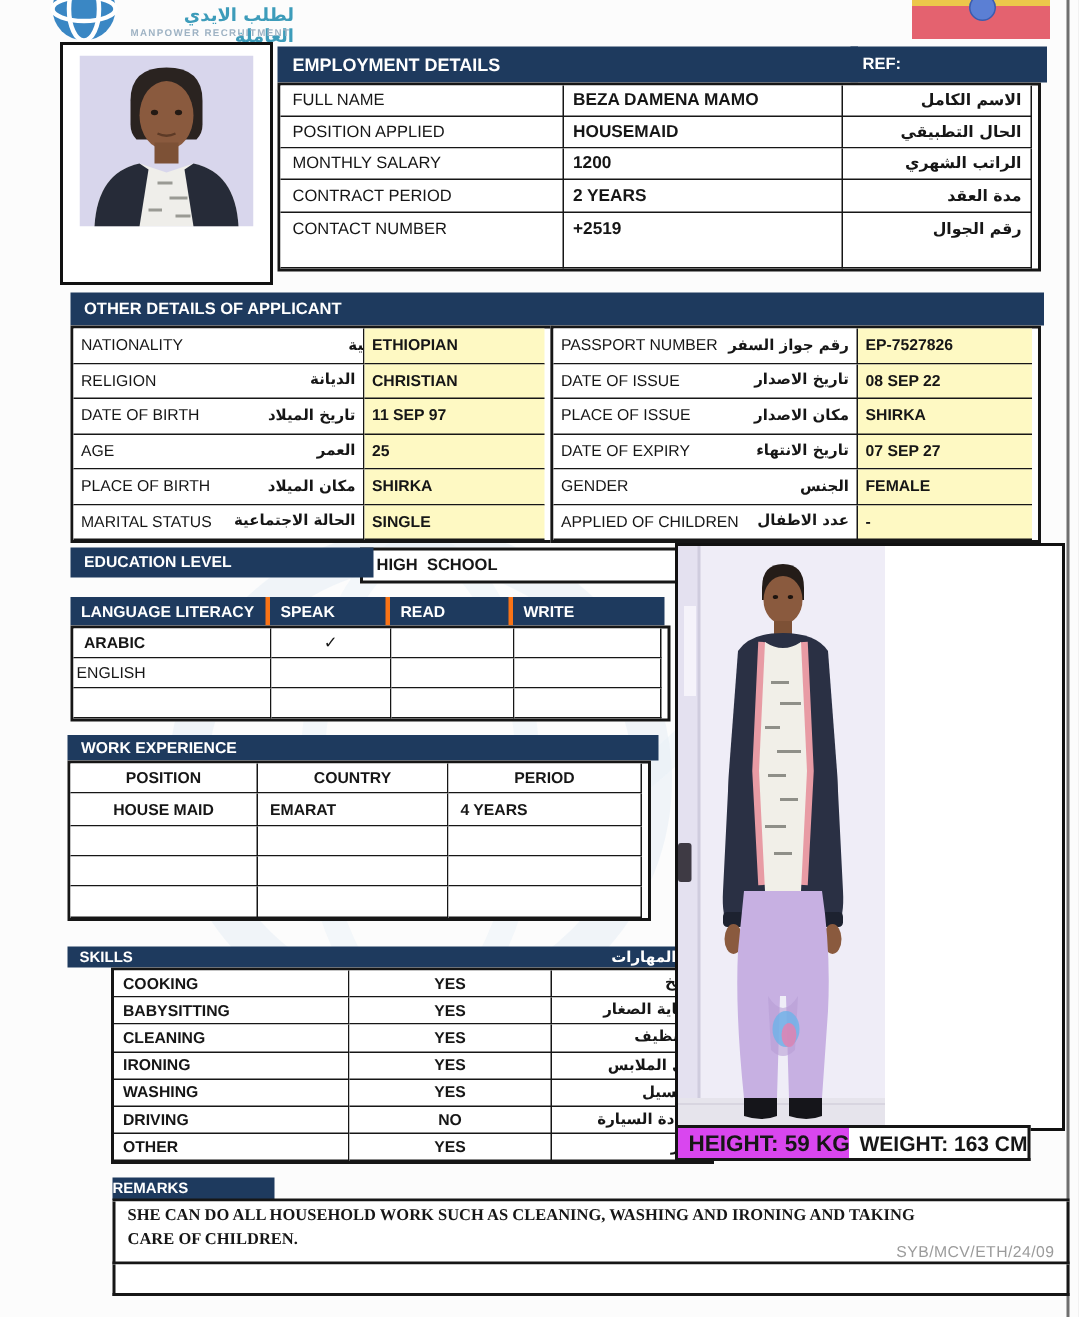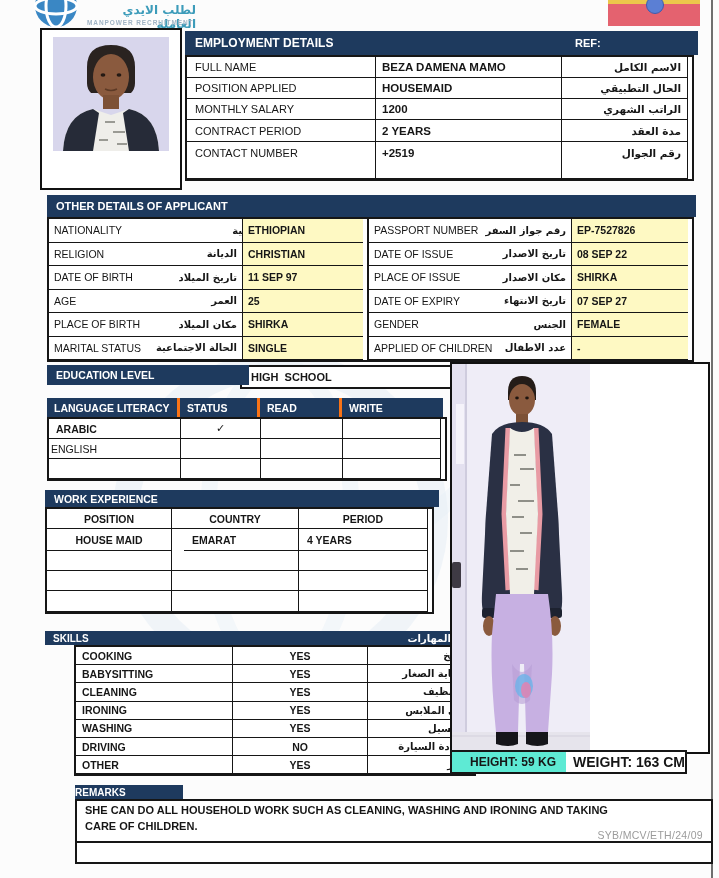--- a/index.html
+++ b/index.html
@@ -23,21 +23,21 @@
   .od-ar{direction:rtl;font-family:"DejaVu Sans",sans-serif;font-weight:700;font-size:10px;white-space:nowrap;}
   .clip-right{margin-right:-34px;}
   .od-val{font-weight:700;font-size:10.5px;padding-left:5px;display:flex;align-items:center;
           border-bottom:1px solid #161616;background:#fef9c3;overflow:hidden;}
   .hdr-cell{font-weight:700;font-size:10.5px;padding-left:7px;display:flex;align-items:center;
             border-right:3px solid #f97316;}
   .ctr{justify-content:center;padding-left:0;}
   .edu-val{white-space:pre;font-weight:600;font-size:11px;}
   .sk-ar{direction:rtl;font-family:"DejaVu Sans",sans-serif;font-weight:700;font-size:10px;padding-right:5px;justify-content:flex-start;}
   .wm{opacity:0.5;}
-  .remarks-text{font-size:11px;font-weight:700;line-height:1.45;}
+  .remarks-text{font-size:11px;font-weight:700;line-height:1.45;font-family:Liberation Serif, serif;}
   .code{position:absolute;right:8px;bottom:0px;color:#9b9b9b;font-size:10.5px;font-weight:400;letter-spacing:0.3px;}
 </style>
 </head>
 <body>
 
 <div class="page">
 
   <svg class="abs wm" style="left:50px;top:340px;" width="460" height="360" viewBox="0 0 460 360">
     <circle cx="230" cy="180" r="155" fill="none" stroke="#c8dcee" stroke-width="26" opacity="0.45"></circle>
     <ellipse cx="230" cy="180" rx="72" ry="155" fill="none" stroke="#cfe1f0" stroke-width="16" opacity="0.4"></ellipse>
@@ -190,21 +190,21 @@
 
   <div class="abs bar" style="left:240px;top:365px;width:201px;height:20px;border:2px solid #161616;background:#fff;padding-left:9px;">
     <span class="edu-val">HIGH  SCHOOL</span>
   </div>
   <div class="abs navy bar" style="left:47px;top:365px;width:193px;height:20px;font-size:10.5px;padding-left:9px;">
     <span>EDUCATION LEVEL</span>
   </div>
 
   <div class="abs navy" style="left:47px;top:398px;width:396px;height:19px;display:grid;grid-template-columns:133px 80px 82px 101px;">
     <div class="hdr-cell">LANGUAGE LITERACY</div>
-    <div class="hdr-cell">STATUS</div>
+    <div class="hdr-cell">SPEAK</div>
     <div class="hdr-cell">READ</div>
     <div class="hdr-cell" style="border-right:none;">WRITE</div>
   </div>
   <div class="abs grid" style="left:47px;top:417px;width:396px;grid-template-columns:132px 80px 82px 98px;grid-template-rows:repeat(3,20px);">
     <div class="cell lbl" style="font-size:10.5px;font-weight:600;padding-left:7px;">ARABIC</div>
     <div class="cell ctr" style="font-size:11px;">✓</div>
     <div class="cell"></div>
     <div class="cell"></div>
 
     <div class="cell lbl" style="font-size:10.5px;font-weight:400;padding-left:2px;">ENGLISH</div>
@@ -220,21 +220,21 @@
 
   <div class="abs navy bar" style="left:45px;top:490px;width:385px;height:17px;font-size:10.5px;padding-left:9px;">
     <span>WORK EXPERIENCE</span>
   </div>
   <div class="abs grid" style="left:45px;top:507px;width:385px;grid-template-columns:125px 127px 129px;grid-template-rows:20px 22px 20px 20px 21px;">
     <div class="cell ctr" style="font-weight:600;font-size:10.5px;">POSITION</div>
     <div class="cell ctr" style="font-weight:600;font-size:10.5px;">COUNTRY</div>
     <div class="cell ctr" style="font-weight:600;font-size:10.5px;">PERIOD</div>
 
     <div class="cell ctr" style="font-weight:700;font-size:10.5px;">HOUSE MAID</div>
-    <div class="cell val" style="font-size:10.5px;padding-left:8px;margin-left:12px;">EMARAT</div>
+    <div class="cell val" style="font-size:10.5px;padding-left:8px;">EMARAT</div>
     <div class="cell val" style="font-size:10.5px;padding-left:8px;">4 YEARS</div>
 
     <div class="cell"></div>
     <div class="cell"></div>
     <div class="cell"></div>
 
     <div class="cell"></div>
     <div class="cell"></div>
     <div class="cell"></div>
 
@@ -319,21 +319,21 @@
 
       <path d="M44 230 L96 230 Q102 270 100 310 L96 368 L74 368 L72 300 L68 300 L66 368 L44 368 Q38 310 40 270 Z" fill="#c7b0e2"></path>
       <path d="M60 300 Q70 316 80 300 L78 336 Q70 344 62 336 Z" fill="#b79fd6" opacity="0.6"></path>
       <ellipse cx="72" cy="322" rx="9" ry="12" fill="#6db3e8" opacity="0.8"></ellipse>
       <ellipse cx="74" cy="326" rx="5" ry="8" fill="#e87fae" opacity="0.8"></ellipse>
 
       <path d="M44 368 L66 368 L66 380 Q56 384 44 380 Z" fill="#15151a"></path>
       <path d="M74 368 L96 368 L96 380 Q86 384 74 380 Z" fill="#15151a"></path>
     </svg>
   </div>
-  <div class="abs bar" style="left:450px;top:750px;width:114px;height:20px;border:2px solid #161616;background:#5eead4;font-size:12px;padding-left:18px;">
+  <div class="abs bar" style="left:450px;top:750px;width:114px;height:20px;border:2px solid #161616;background:#d946ef;font-size:15px;padding-left:7px;">
     <span>HEIGHT: 59 KG</span>
   </div>
   <div class="abs bar" style="left:566px;top:750px;width:112px;height:20px;border:2px solid #161616;border-left:none;background:#fff;font-size:14px;padding-left:7px;">
     <span>WEIGHT: 163 CM</span>
   </div>
 
   <div class="abs navy bar" style="left:75px;top:785px;width:108px;height:15px;font-size:10px;padding-left:0;">
     <span>REMARKS</span>
   </div>
   <div class="abs" style="left:75px;top:799px;width:638px;height:2px;background:#161616;"></div>

